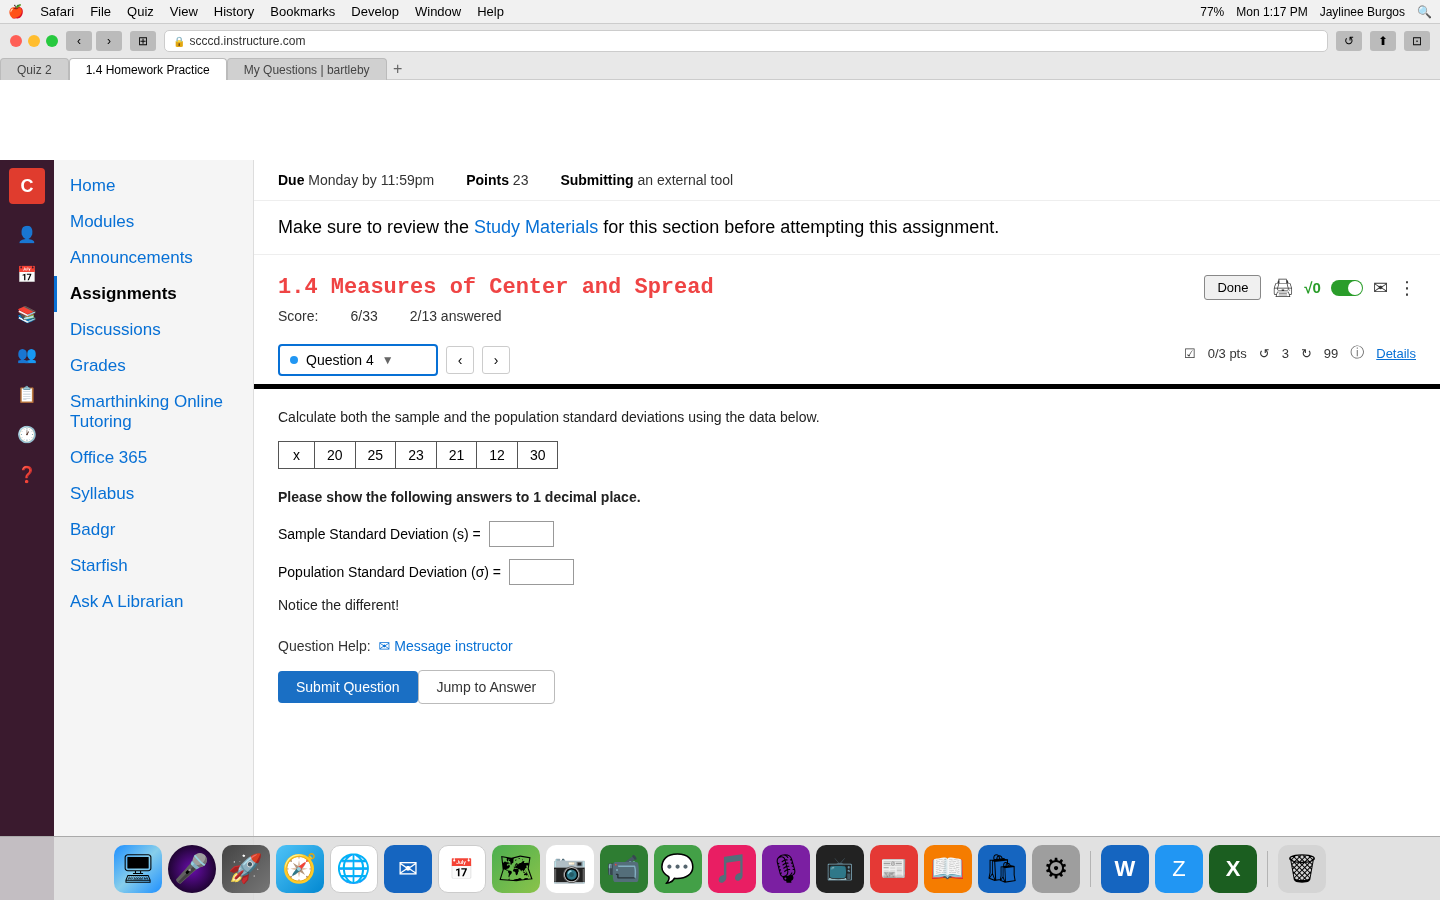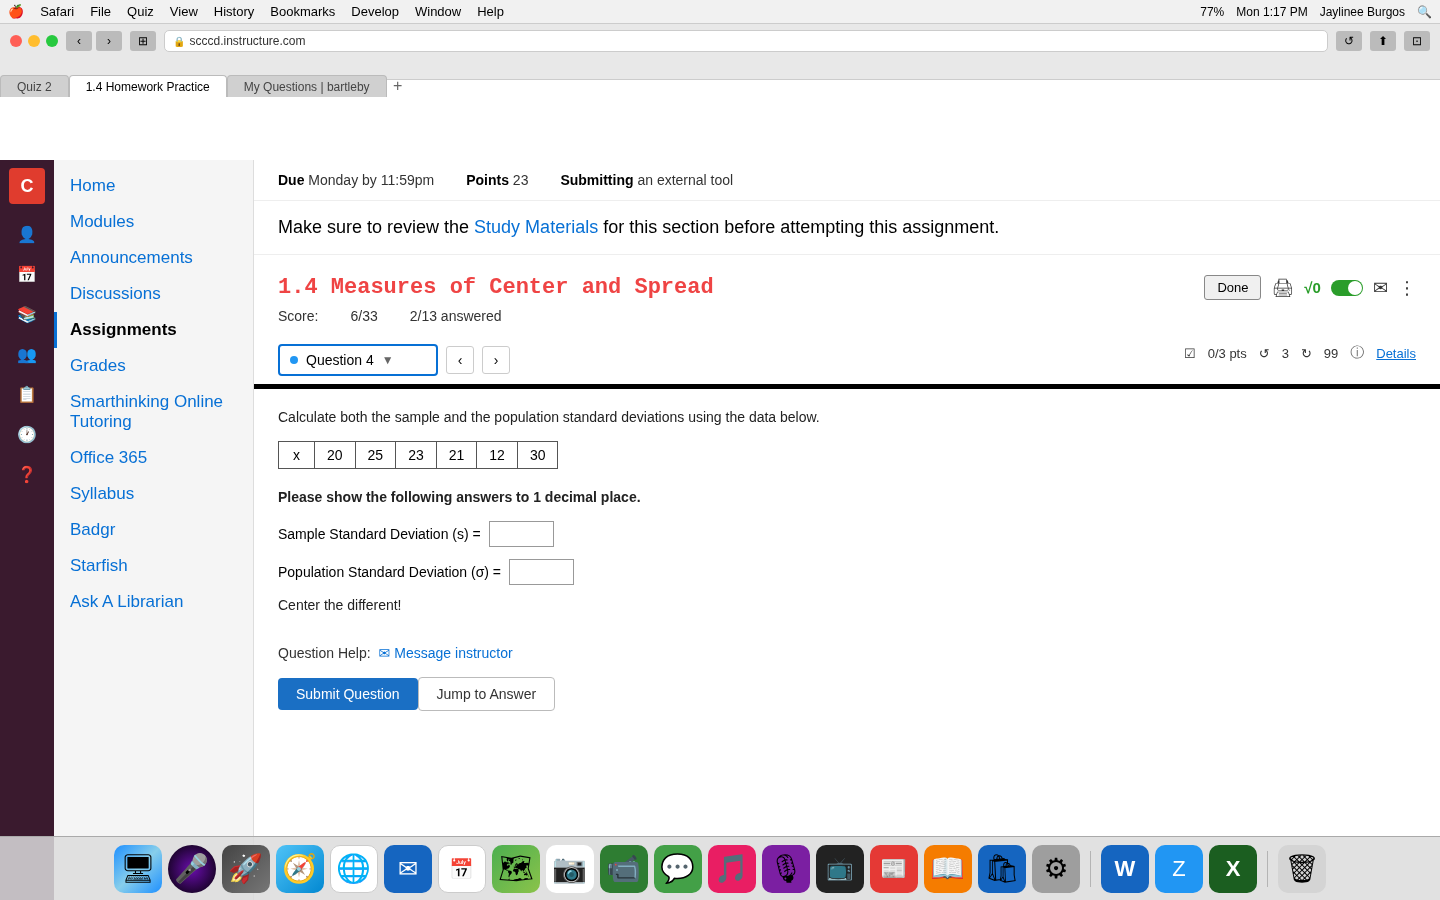--- a/index.html
+++ b/index.html
@@ -65,21 +65,20 @@
       padding: 0 8px;
       font-size: 12px;
       color: #333;
       gap: 4px;
     }
     .lock-icon { color: #666; font-size: 10px; }
     .tabs-row {
       display: flex;
       height: 26px;
       align-items: flex-start;
-      margin-top: 17px;
     }
     .browser-tab {
       padding: 4px 16px;
       font-size: 12px;
       background: #d0d0d0;
       border: 1px solid #bbb;
       border-bottom: none;
       border-radius: 4px 4px 0 0;
       cursor: pointer;
       color: #444;
@@ -327,21 +326,21 @@
       font-size: 14px;
       color: #222;
       margin-top: 8px;
     }
 
     
     .question-help {
       display: flex;
       align-items: center;
       gap: 8px;
-      margin-top: 32px;
+      margin-top: 25px;
       margin-bottom: 16px;
       font-size: 14px;
       color: #333;
     }
     .message-link {
       color: #0770d5;
       display: flex; align-items: center; gap: 4px;
       cursor: pointer;
       text-decoration: none;
       font-size: 14px;
@@ -481,22 +480,22 @@
     <div class="sidebar-icon">📋</div>
     <div class="sidebar-icon">🕐</div>
     <div class="sidebar-icon">❓</div>
     <div class="sidebar-arrow">→</div>
   </div>
 
   <div class="nav-sidebar">
     <div class="nav-item">Home</div>
     <div class="nav-item">Modules</div>
     <div class="nav-item">Announcements</div>
+    <div class="nav-item active">Assignments</div>
     <div class="nav-item">Discussions</div>
-    <div class="nav-item active">Assignments</div>
     <div class="nav-item">Grades</div>
     <div class="nav-item">Smarthinking Online Tutoring</div>
     <div class="nav-item">Office 365</div>
     <div class="nav-item">Syllabus</div>
     <div class="nav-item">Badgr</div>
     <div class="nav-item">Starfish</div>
     <div class="nav-item">Ask A Librarian</div>
   </div>
 
   <div class="content-area">
@@ -578,21 +577,21 @@
       <div class="input-row">
         <label>Sample Standard Deviation (s) =</label>
         <input type="text" style="">
       </div>
 
       <div class="input-row">
         <label>Population Standard Deviation (σ) =</label>
         <input type="text" style="">
       </div>
 
-      <div class="notice-text">Center the different!</div>
+      <div class="notice-text">Notice the different!</div>
 
       <div class="question-help">
         <span>Question Help:</span>
         <a href="#" class="message-link">
           <span>✉</span>
           <span>Message instructor</span>
         </a>
       </div>
 
       <div class="btn-row">

